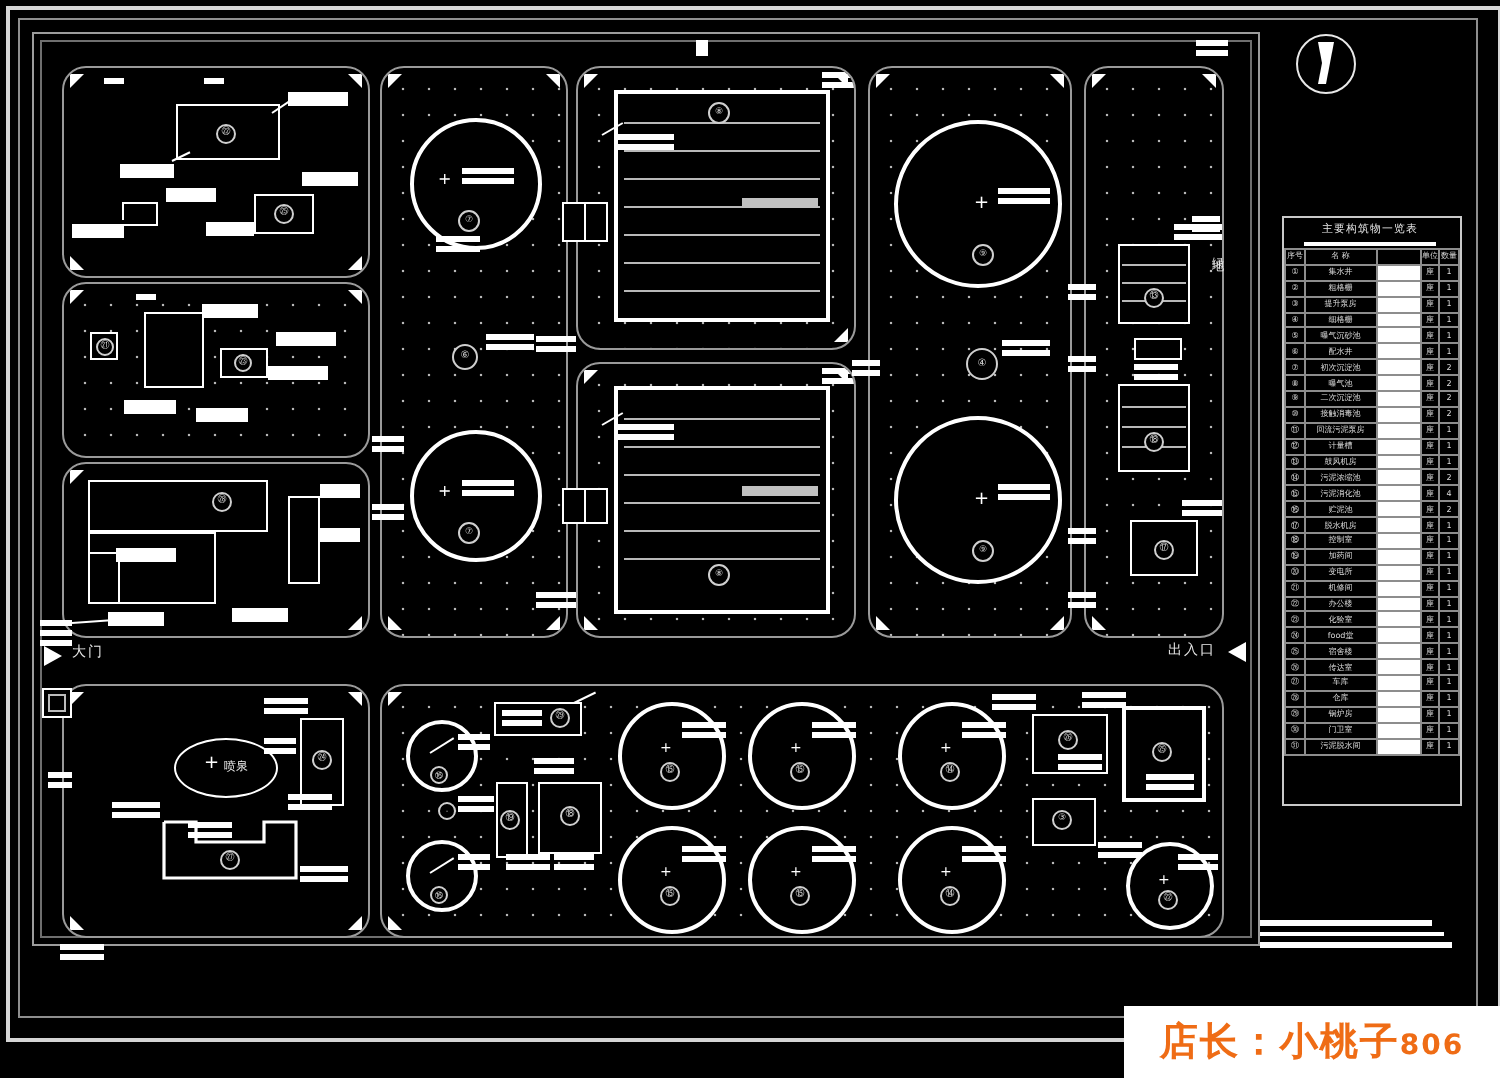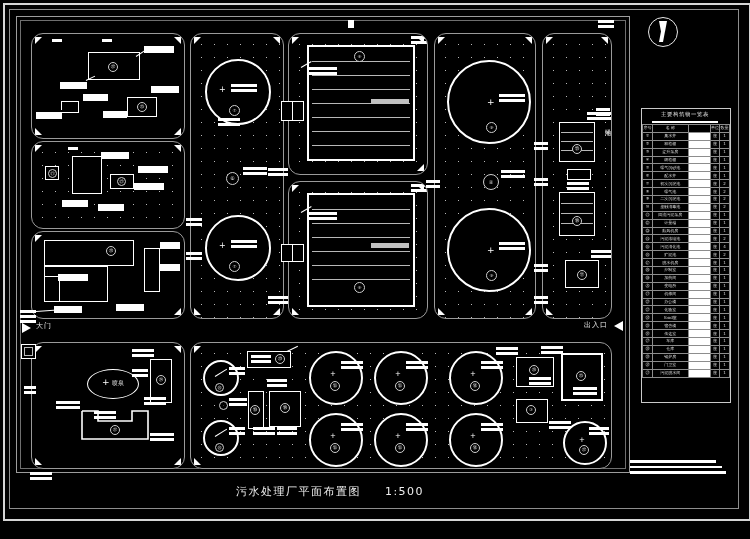--- a/index.html
+++ b/index.html
@@ -810,27 +810,27 @@
             <td class="lgSpec"></td>
             <td class="lgUnit">座</td>
             <td class="lgQty">1</td>
           </tr>
         </tbody>
     </table>
   </div>
   <div id="legendTitle">主要构筑物一览表</div>
   <div id="legendTitleRule"></div>
 
-  <div id="mainTitle">
-    <span>污水处理厂平面布置图</span>
-    <span style="display:inline-block;width:14px;"></span>
-    <span>1:500</span>
-  </div>
 
   <div id="tbStack">
     <i></i>
       <i></i>
       <i></i>
   </div>
 
 
+  <div id="watermark">
+    <span id="wmText">
+      <span>店长：</span><span>小桃子</span><span class="num">806</span>
+    </span>
+  </div>
 
 </div>
 
 </body></html>

